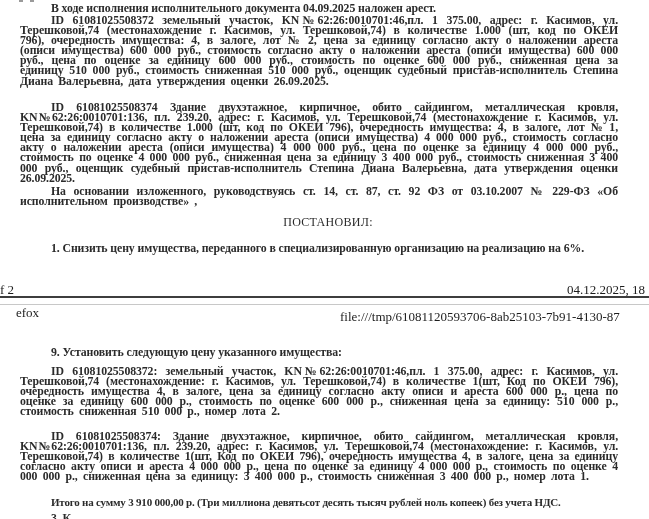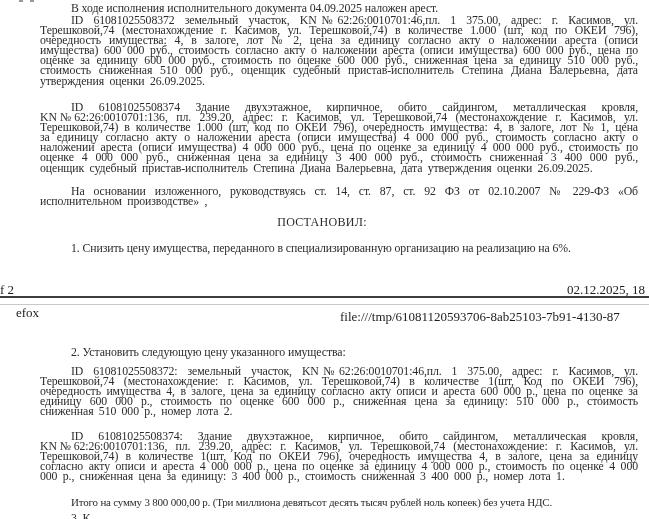--- a/index.html
+++ b/index.html
@@ -7,32 +7,33 @@
     width: 649px; height: 519px;
     background: #ffffff;
     overflow: hidden;
     position: relative;
     font-family: "Liberation Serif", "DejaVu Serif", serif;
     color: #2b2b2b;
   }
   .abs { position: absolute; }
   
   .doc-para {
-    left: 40px; width: 598px;
+    left: 20px; width: 598px;
     font-size: 11.8px;
     line-height: 10.1px;
     text-align: justify;
     text-indent: 31px;
     word-spacing: 2.5px;
     letter-spacing: -0.1px;
+    font-weight: bold;
   }
   .single { word-spacing: normal; text-align: left; }
   .tight  { font-size: 11px; letter-spacing: -0.2px; white-space: nowrap; word-spacing: normal; text-align: left; }
   .heading {
-    left: 23px; width: 598px;
+    left: 29px; width: 598px;
     text-align: center;
     font-size: 12px;
     letter-spacing: 0.3px;
   }
   
   .hf { font-size: 13px; line-height: 14px; color: #1c1c1c; white-space: nowrap; }
   
   .rule-dark  { left: 0; width: 649px; height: 2px; background: #3d3d3d; }
   .rule-light { left: 0; width: 649px; height: 1px; background: #c8c8c8; }
   
@@ -47,38 +48,38 @@
 
 <i class="abs frag frag-a"></i>
 <i class="abs frag frag-b"></i>
 
 <div class="abs doc-para single" style="top:3px">В ходе исполнения исполнительного документа 04.09.2025 наложен арест.</div>
 
 <div class="abs doc-para" style="top:15px">ID 61081025508372 земельный участок, KN№62:26:0010701:46,пл. 1 375.00, адрес: г. Касимов, ул. Терешковой,74 (местонахождение г. Касимов, ул. Терешковой,74) в количестве 1.000 (шт, код по ОКЕИ 796), очередность имущества: 4, в залоге, лот № 2, цена за единицу согласно акту о наложении ареста (описи имущества) 600 000 руб., стоимость согласно акту о наложении ареста (описи имущества) 600 000 руб., цена по оценке за единицу 600 000 руб., стоимость по оценке 600 000 руб., сниженная цена за единицу 510 000 руб., стоимость сниженная 510 000 руб., оценщик судебный пристав-исполнитель Степина Диана Валерьевна, дата утверждения оценки 26.09.2025.</div>
 
 <div class="abs doc-para" style="top:102px">ID 61081025508374 Здание двухэтажное, кирпичное, обито сайдингом, металлическая кровля, KN№62:26:0010701:136, пл. 239.20, адрес: г. Касимов, ул. Терешковой,74 (местонахождение г. Касимов, ул. Терешковой,74) в количестве 1.000 (шт, код по ОКЕИ 796), очередность имущества: 4, в залоге, лот № 1, цена за единицу согласно акту о наложении ареста (описи имущества) 4 000 000 руб., стоимость согласно акту о наложении ареста (описи имущества) 4 000 000 руб., цена по оценке за единицу 4 000 000 руб., стоимость по оценке 4 000 000 руб., сниженная цена за единицу 3 400 000 руб., стоимость сниженная 3 400 000 руб., оценщик судебный пристав-исполнитель Степина Диана Валерьевна, дата утверждения оценки 26.09.2025.</div>
 
-<div class="abs doc-para" style="top:186px">На основании изложенного, руководствуясь ст. 14, ст. 87, ст. 92 ФЗ от 02.10.2007 № 229-ФЗ «Об исполнительном производстве» ,</div>
+<div class="abs doc-para" style="top:186px">На основании изложенного, руководствуясь ст. 14, ст. 87, ст. 92 ФЗ от 03.10.2007 № 229-ФЗ «Об исполнительном производстве» ,</div>
 
 <div class="abs heading" style="top:215px">ПОСТАНОВИЛ:</div>
 
 <div class="abs doc-para single" style="top:243px">1. Снизить цену имущества, переданного в специализированную организацию на реализацию на 6%.</div>
 
 <div class="abs hf" style="top:283px; left:0">f 2</div>
 
-<div class="abs hf" style="top:283px; left:567px">02.12.2025, 18</div>
+<div class="abs hf" style="top:283px; left:567px">04.12.2025, 18</div>
 
 <div class="abs rule-dark" style="top:296px"></div>
 <div class="abs rule-light" style="top:304px"></div>
 
 <div class="abs hf" style="top:306px; left:16px">efox</div>
 
 <div class="abs hf" style="top:310px; left:340px">file:///tmp/61081120593706-8ab25103-7b91-4130-87</div>
 
-<div class="abs doc-para single" style="top:347px">2. Установить следующую цену указанного имущества:</div>
+<div class="abs doc-para single" style="top:347px">9. Установить следующую цену указанного имущества:</div>
 
 <div class="abs doc-para" style="top:366px">ID 61081025508372: земельный участок, KN№62:26:0010701:46,пл. 1 375.00, адрес: г. Касимов, ул. Терешковой,74 (местонахождение: г. Касимов, ул. Терешковой,74) в количестве 1(шт, Код по ОКЕИ 796), очередность имущества 4, в залоге, цена за единицу согласно акту описи и ареста 600 000 р., цена по оценке за единицу 600 000 р., стоимость по оценке 600 000 р., сниженная цена за единицу: 510 000 р., стоимость сниженная 510 000 р., номер лота 2.</div>
 
 <div class="abs doc-para" style="top:431px">ID 61081025508374: Здание двухэтажное, кирпичное, обито сайдингом, металлическая кровля, KN№62:26:0010701:136, пл. 239.20, адрес: г. Касимов, ул. Терешковой,74 (местонахождение: г. Касимов, ул. Терешковой,74) в количестве 1(шт, Код по ОКЕИ 796), очередность имущества 4, в залоге, цена за единицу согласно акту описи и ареста 4 000 000 р., цена по оценке за единицу 4 000 000 р., стоимость по оценке 4 000 000 р., сниженная цена за единицу: 3 400 000 р., стоимость сниженная 3 400 000 р., номер лота 1.</div>
 
-<div class="abs doc-para tight" style="top:497px">Итого на сумму 3 800 000,00 р. (Три миллиона девятьсот десять тысяч рублей ноль копеек) без учета НДС.</div>
+<div class="abs doc-para tight" style="top:497px">Итого на сумму 3 910 000,00 р. (Три миллиона девятьсот десять тысяч рублей ноль копеек) без учета НДС.</div>
 
 <div class="abs doc-para single bottom-clip">3. К</div>
 
 </body></html>

